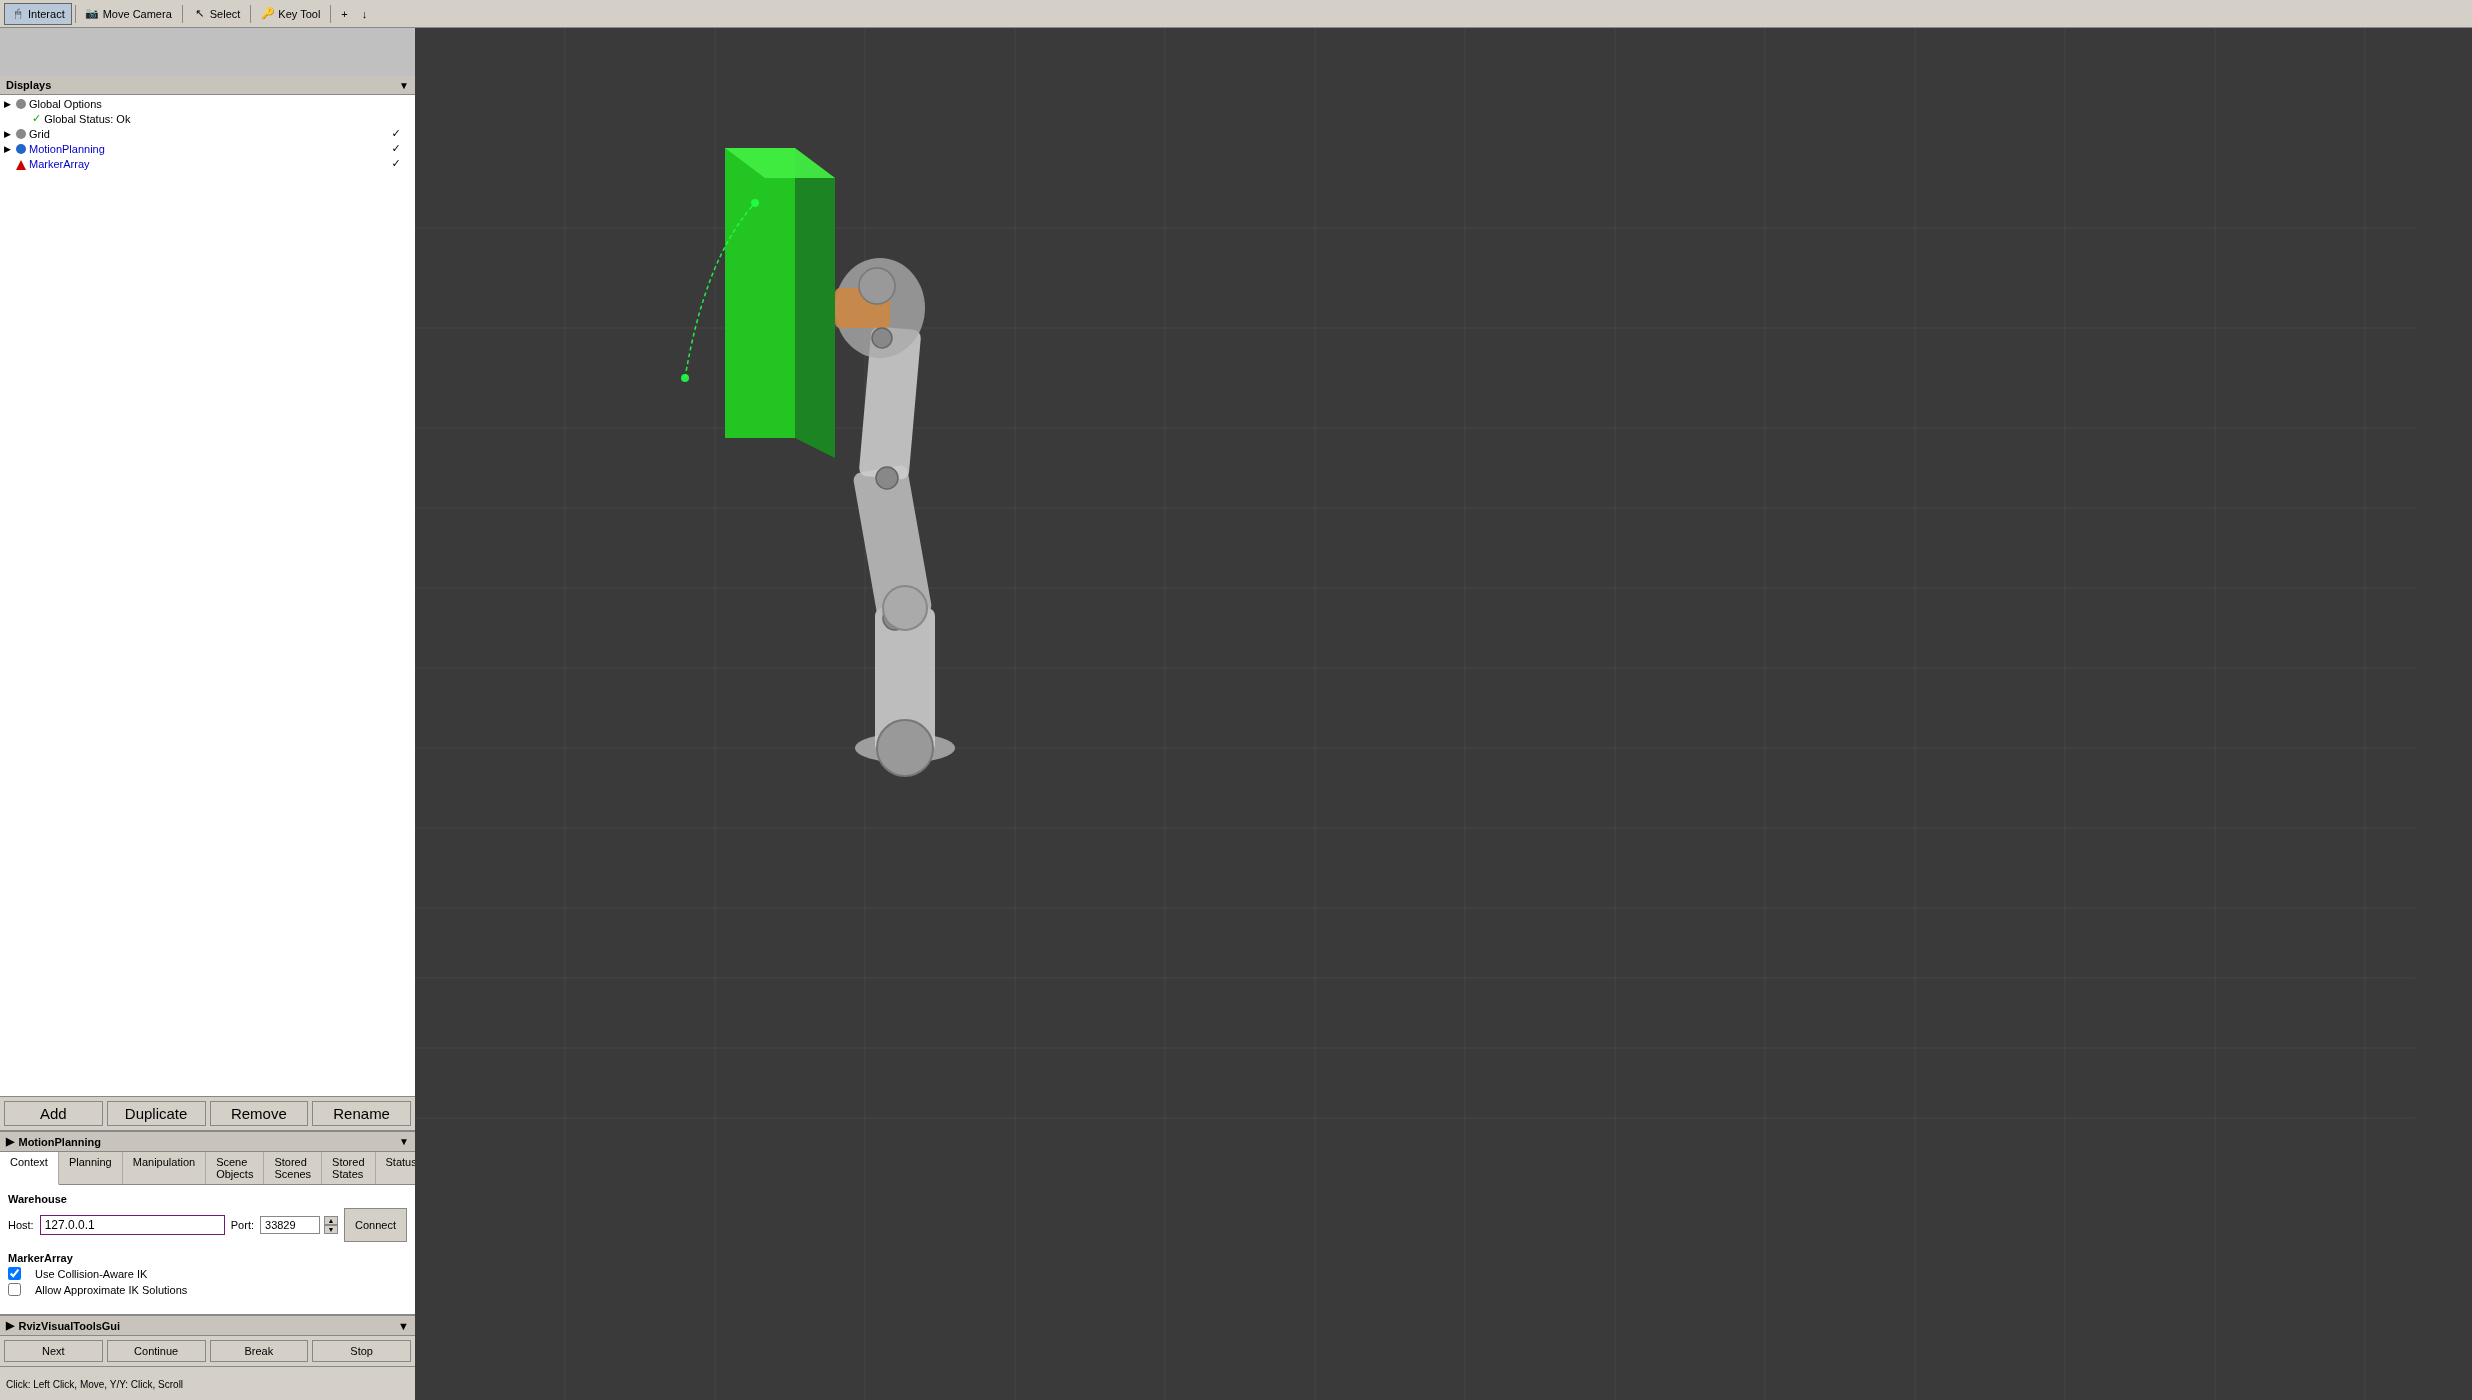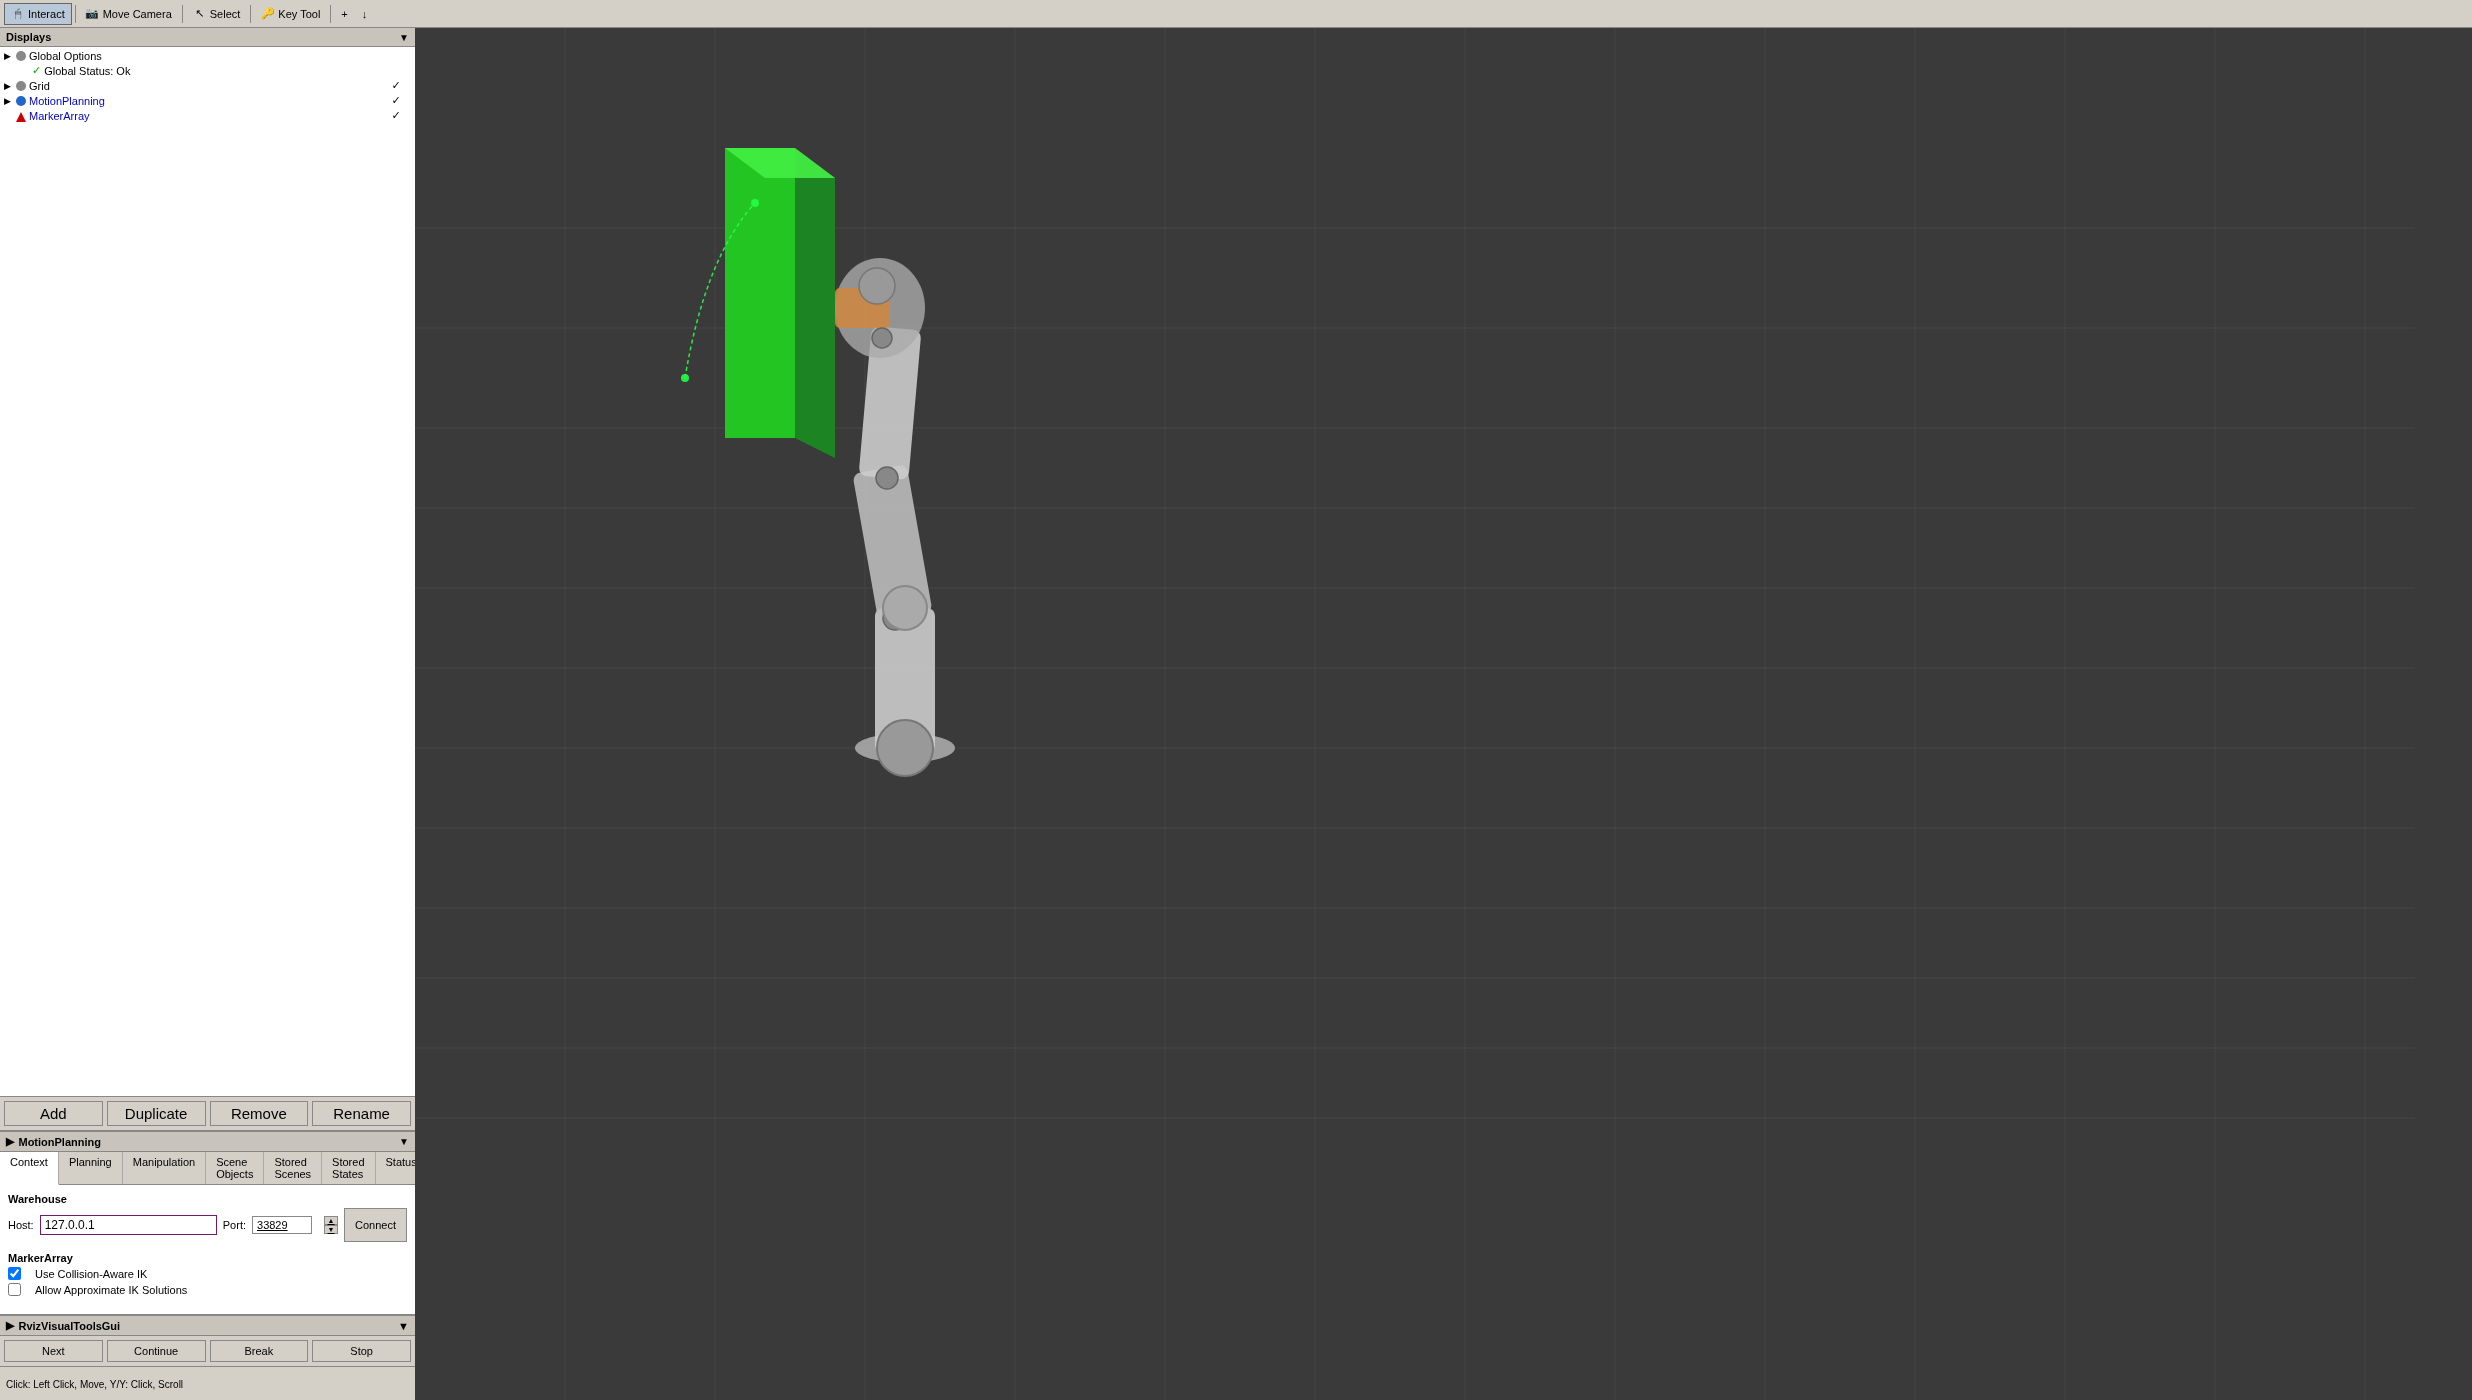--- a/index.html
+++ b/index.html
@@ -16,21 +16,21 @@
       font-size: 11px; height: 22px;
     }
     .toolbar-btn.active { background: #b8c8d8; border-color: #666; }
     .toolbar-sep { width: 1px; background: #888; height: 18px; margin: 0 3px; }
     .toolbar-icon { width: 14px; height: 14px; display: inline-flex; align-items: center; justify-content: center; }
 
     
     #main { display: flex; flex: 1; overflow: hidden; }
 
     
-    #left-panel { width: 415px; display: flex; flex-direction: column; background: #d4d0c8; flex-shrink: 0; }
+    #left-panel { width: 415px; display: flex; flex-direction: column; background: #d4d0c8; flex-shrink: 0; margin-top: 48px; }
 
     
     #displays-section { flex: 1; display: flex; flex-direction: column; min-height: 0; }
     .section-header {
       background: #c8c4bc; border-bottom: 1px solid #888; padding: 3px 6px;
       display: flex; justify-content: space-between; align-items: center; font-weight: bold; font-size: 11px;
     }
     .section-collapse { cursor: pointer; font-size: 10px; }
     .displays-content { flex: 1; background: white; overflow-y: auto; padding: 2px 0; }
     .display-item { display: flex; align-items: center; padding: 1px 4px; cursor: pointer; }
@@ -60,21 +60,21 @@
     .field-value { font-size: 11px; color: #0000cc; margin-bottom: 2px; }
     .select-input { width: 100%; padding: 2px 4px; font-size: 11px; border: 1px solid #888; background: white; }
     .planner-area { display: flex; gap: 4px; }
     .planner-left { flex: 1; }
     .planner-right { flex: 1; background: #f0f0f0; border: 1px solid #aaa; min-height: 100px; }
     .warehouse-row { display: flex; align-items: center; gap: 6px; font-size: 11px; }
     .warehouse-input { border: 1px solid #701a75; padding: 2px 4px; font-size: 12px; flex: 1; }
     .port-input { border: 1px solid #888; padding: 2px 4px; font-size: 11px; width: 60px; }
     .connect-btn { padding: 10px 10px; font-size: 11px; background: #d4d0c8; border: 1px solid #888; cursor: pointer; }
     .checkbox-row { display: flex; align-items: center; gap: 14px; font-size: 11px; margin-bottom: 3px; }
-    .port-group { display: flex; align-items: flex-end; gap: 12px; text-decoration: underline; }
+    .port-group { display: flex; align-items: flex-end; gap: 4px; }
     .port-spinner { display: flex; flex-direction: column; }
     .port-spinner button { padding: 0; font-size: 7px; width: 14px; height: 9px; border: 1px solid #888; background: #d4d0c8; cursor: pointer; line-height: 1; }
 
     
     #rviz-section { flex-shrink: 0; border-top: 2px solid #888; }
     .rviz-header { background: #c8c4bc; border-bottom: 1px solid #888; padding: 3px 6px; display: flex; justify-content: space-between; align-items: center; font-size: 11px; font-weight: bold; }
     .rviz-buttons { display: flex; padding: 4px; gap: 4px; background: #d4d0c8; }
     .rviz-btn { flex: 1; padding: 4px 8px; font-size: 11px; background: #d4d0c8; border: 1px solid #888; cursor: pointer; }
 
     

